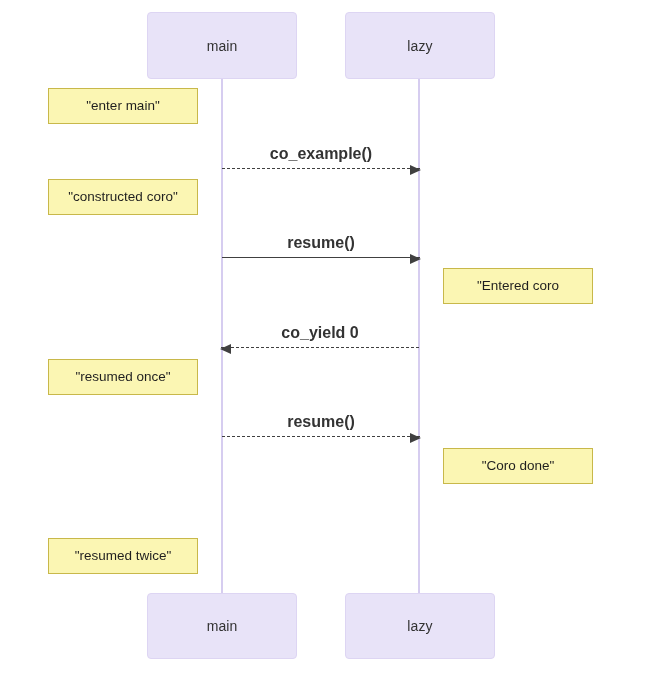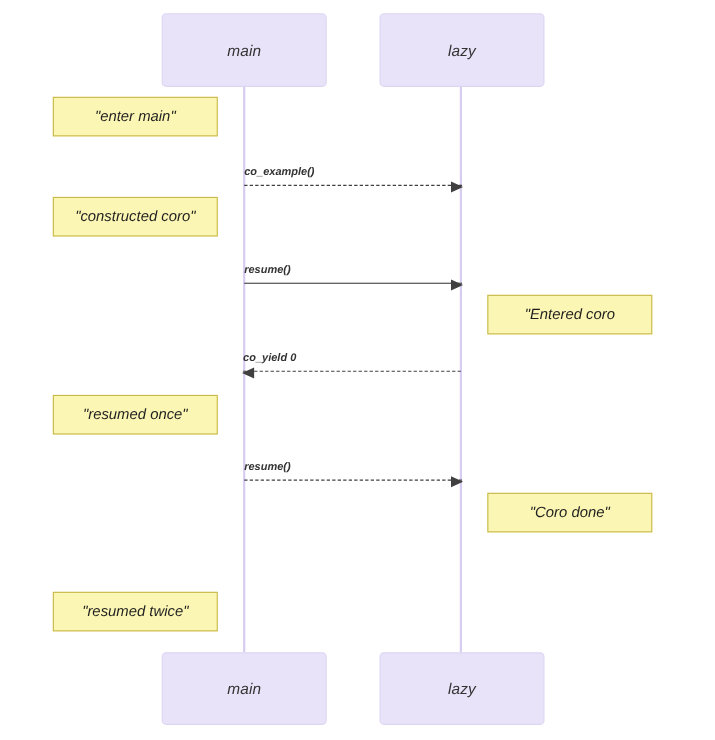--- a/index.html
+++ b/index.html
@@ -11,21 +11,20 @@
   body {
     font-family: "Liberation Sans", sans-serif;
     -webkit-font-smoothing: antialiased;
   }
   #diagram {
     position: relative;
     width: 650px;
     height: 673px;
     background: #ffffff;
     overflow: hidden;
-    font-style: italic;
   }
 
   
   .participant {
     position: absolute;
     box-sizing: border-box;
     background: #e8e3f8;
     border: 1px solid #ddd5f3;
     border-radius: 4px;
     display: flex;
@@ -62,22 +61,22 @@
 
   
   .message {
     position: absolute;
   }
   .msg-label {
     position: absolute;
     left: 0;
     width: 100%;
     bottom: 7px;
-    text-align: left;
-    font-size: 10px;
+    text-align: center;
+    font-size: 16px;
     font-weight: bold;
     color: #333333;
     line-height: 1;
     white-space: nowrap;
   }
   .msg-line {
     position: absolute;
     left: 0;
     width: 100%;
     bottom: 0;
@@ -137,21 +136,21 @@
     </div>
   </div>
 
   <div class="message" style="left:222px; top:228px; width:198px; height:30px;">
     <div class="msg-label">resume()</div>
     <div class="msg-line solid">
       <span class="arrowhead right"></span>
     </div>
   </div>
 
-  <div class="message" style="left:221px; top:308px; width:198px; height:30px;">
+  <div class="message" style="left:221px; top:318px; width:198px; height:30px;">
     <div class="msg-label">co_yield 0</div>
     <div class="msg-line dashed">
       <span class="arrowhead left"></span>
     </div>
   </div>
 
   <div class="message" style="left:222px; top:407px; width:198px; height:30px;">
     <div class="msg-label">resume()</div>
     <div class="msg-line dashed">
       <span class="arrowhead right"></span>

